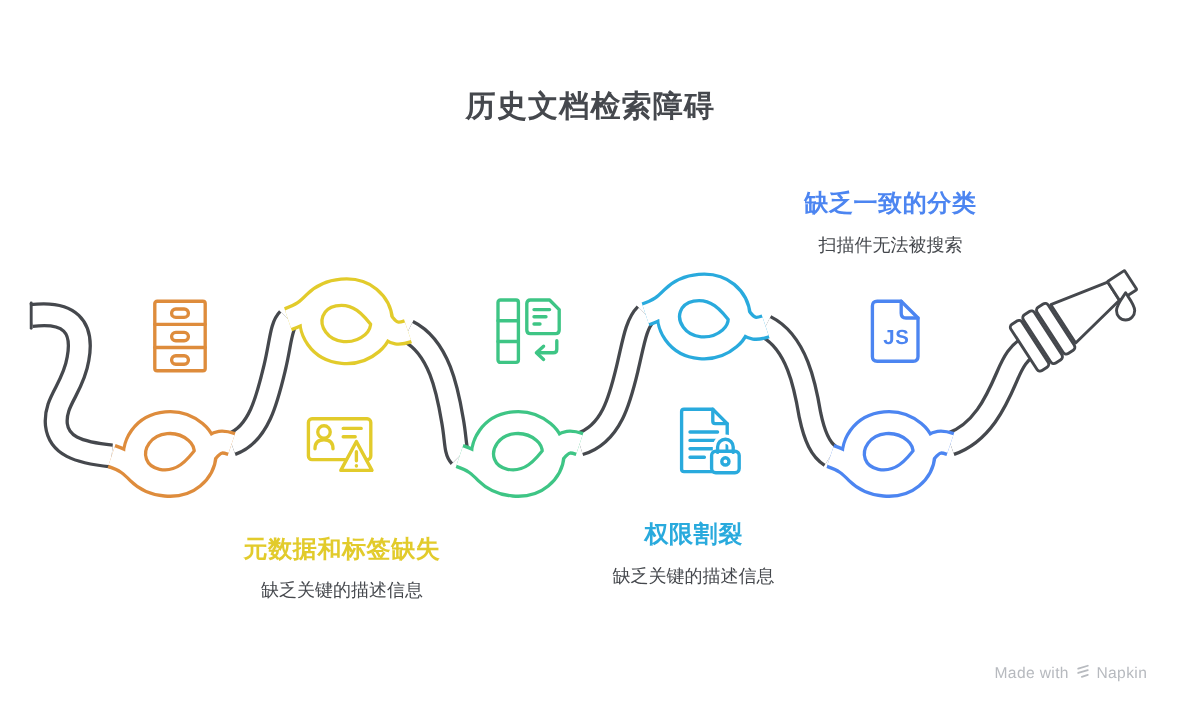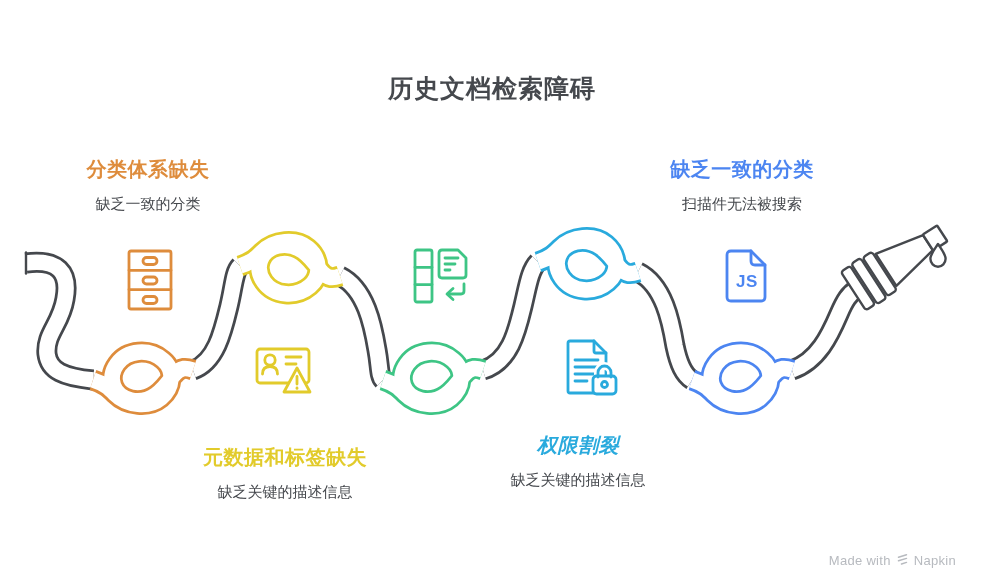--- a/index.html
+++ b/index.html
@@ -10,21 +10,21 @@
   .title {
     position:absolute; left:0; right:0; top:52px; text-align:center;
     font-size:25px; font-weight:700; letter-spacing:1px; color:var(--c-ink);margin-top:20px;
   }
   .label-block { position:absolute; transform:translateX(-50%); text-align:center; width:max-content; }
   .label-title { font-size:20px; font-weight:700; letter-spacing:0.5px; }
   .label-desc  { margin-top:12px; font-size:15px; color:var(--c-ink); }
   .t-orange { color:var(--c-orange); }
   .t-yellow { color:var(--c-yellow);margin-top:12px; }
   .t-green  { color:var(--c-green); }
-  .t-cyan   { color:var(--c-cyan);font-style:italic; }
+  .t-cyan   { color:var(--c-cyan); }
   .t-blue   { color:var(--c-blue); }
 
   .rope-svg { position:absolute; left:0; top:0; }
   .tube { fill:none; stroke-linejoin:round; stroke-linecap:butt; }
   .outer { stroke-width:21px; }
   .inner { stroke-width:15.5px; stroke:#fff; }
   .rope-outer { stroke:var(--c-ink); }
   .s-orange { stroke:var(--c-orange); }
   .s-yellow { stroke:var(--c-yellow); }
   .s-green  { stroke:var(--c-green); }
@@ -153,24 +153,20 @@
   </svg>
 
   <svg class="icon" style="left:723px; top:249px" width="46" height="54" viewBox="0 0 46 54">
     <g class="ic ic-blue">
       <path d="M8,2 H28 L42,16 V48 Q42,52 38,52 H8 Q4,52 4,48 V6 Q4,2 8,2 Z"></path>
       <path d="M28,2 V12 Q28,16 32,16 H42"></path>
     </g>
     <text class="js-text" x="13" y="38">JS</text>
   </svg>
 
-  <div class="label-block" style="left:148px; top:156px">
-    <div class="label-title t-orange">分类体系缺失</div>
-    <div class="label-desc">缺乏一致的分类</div>
-  </div>
 
 
   <div class="label-block" style="left:742px; top:156px">
     <div class="label-title t-blue">缺乏一致的分类</div>
     <div class="label-desc">扫描件无法被搜索</div>
   </div>
 
   <div class="label-block" style="left:285px; top:432px">
     <div class="label-title t-yellow">元数据和标签缺失</div>
     <div class="label-desc">缺乏关键的描述信息</div>

